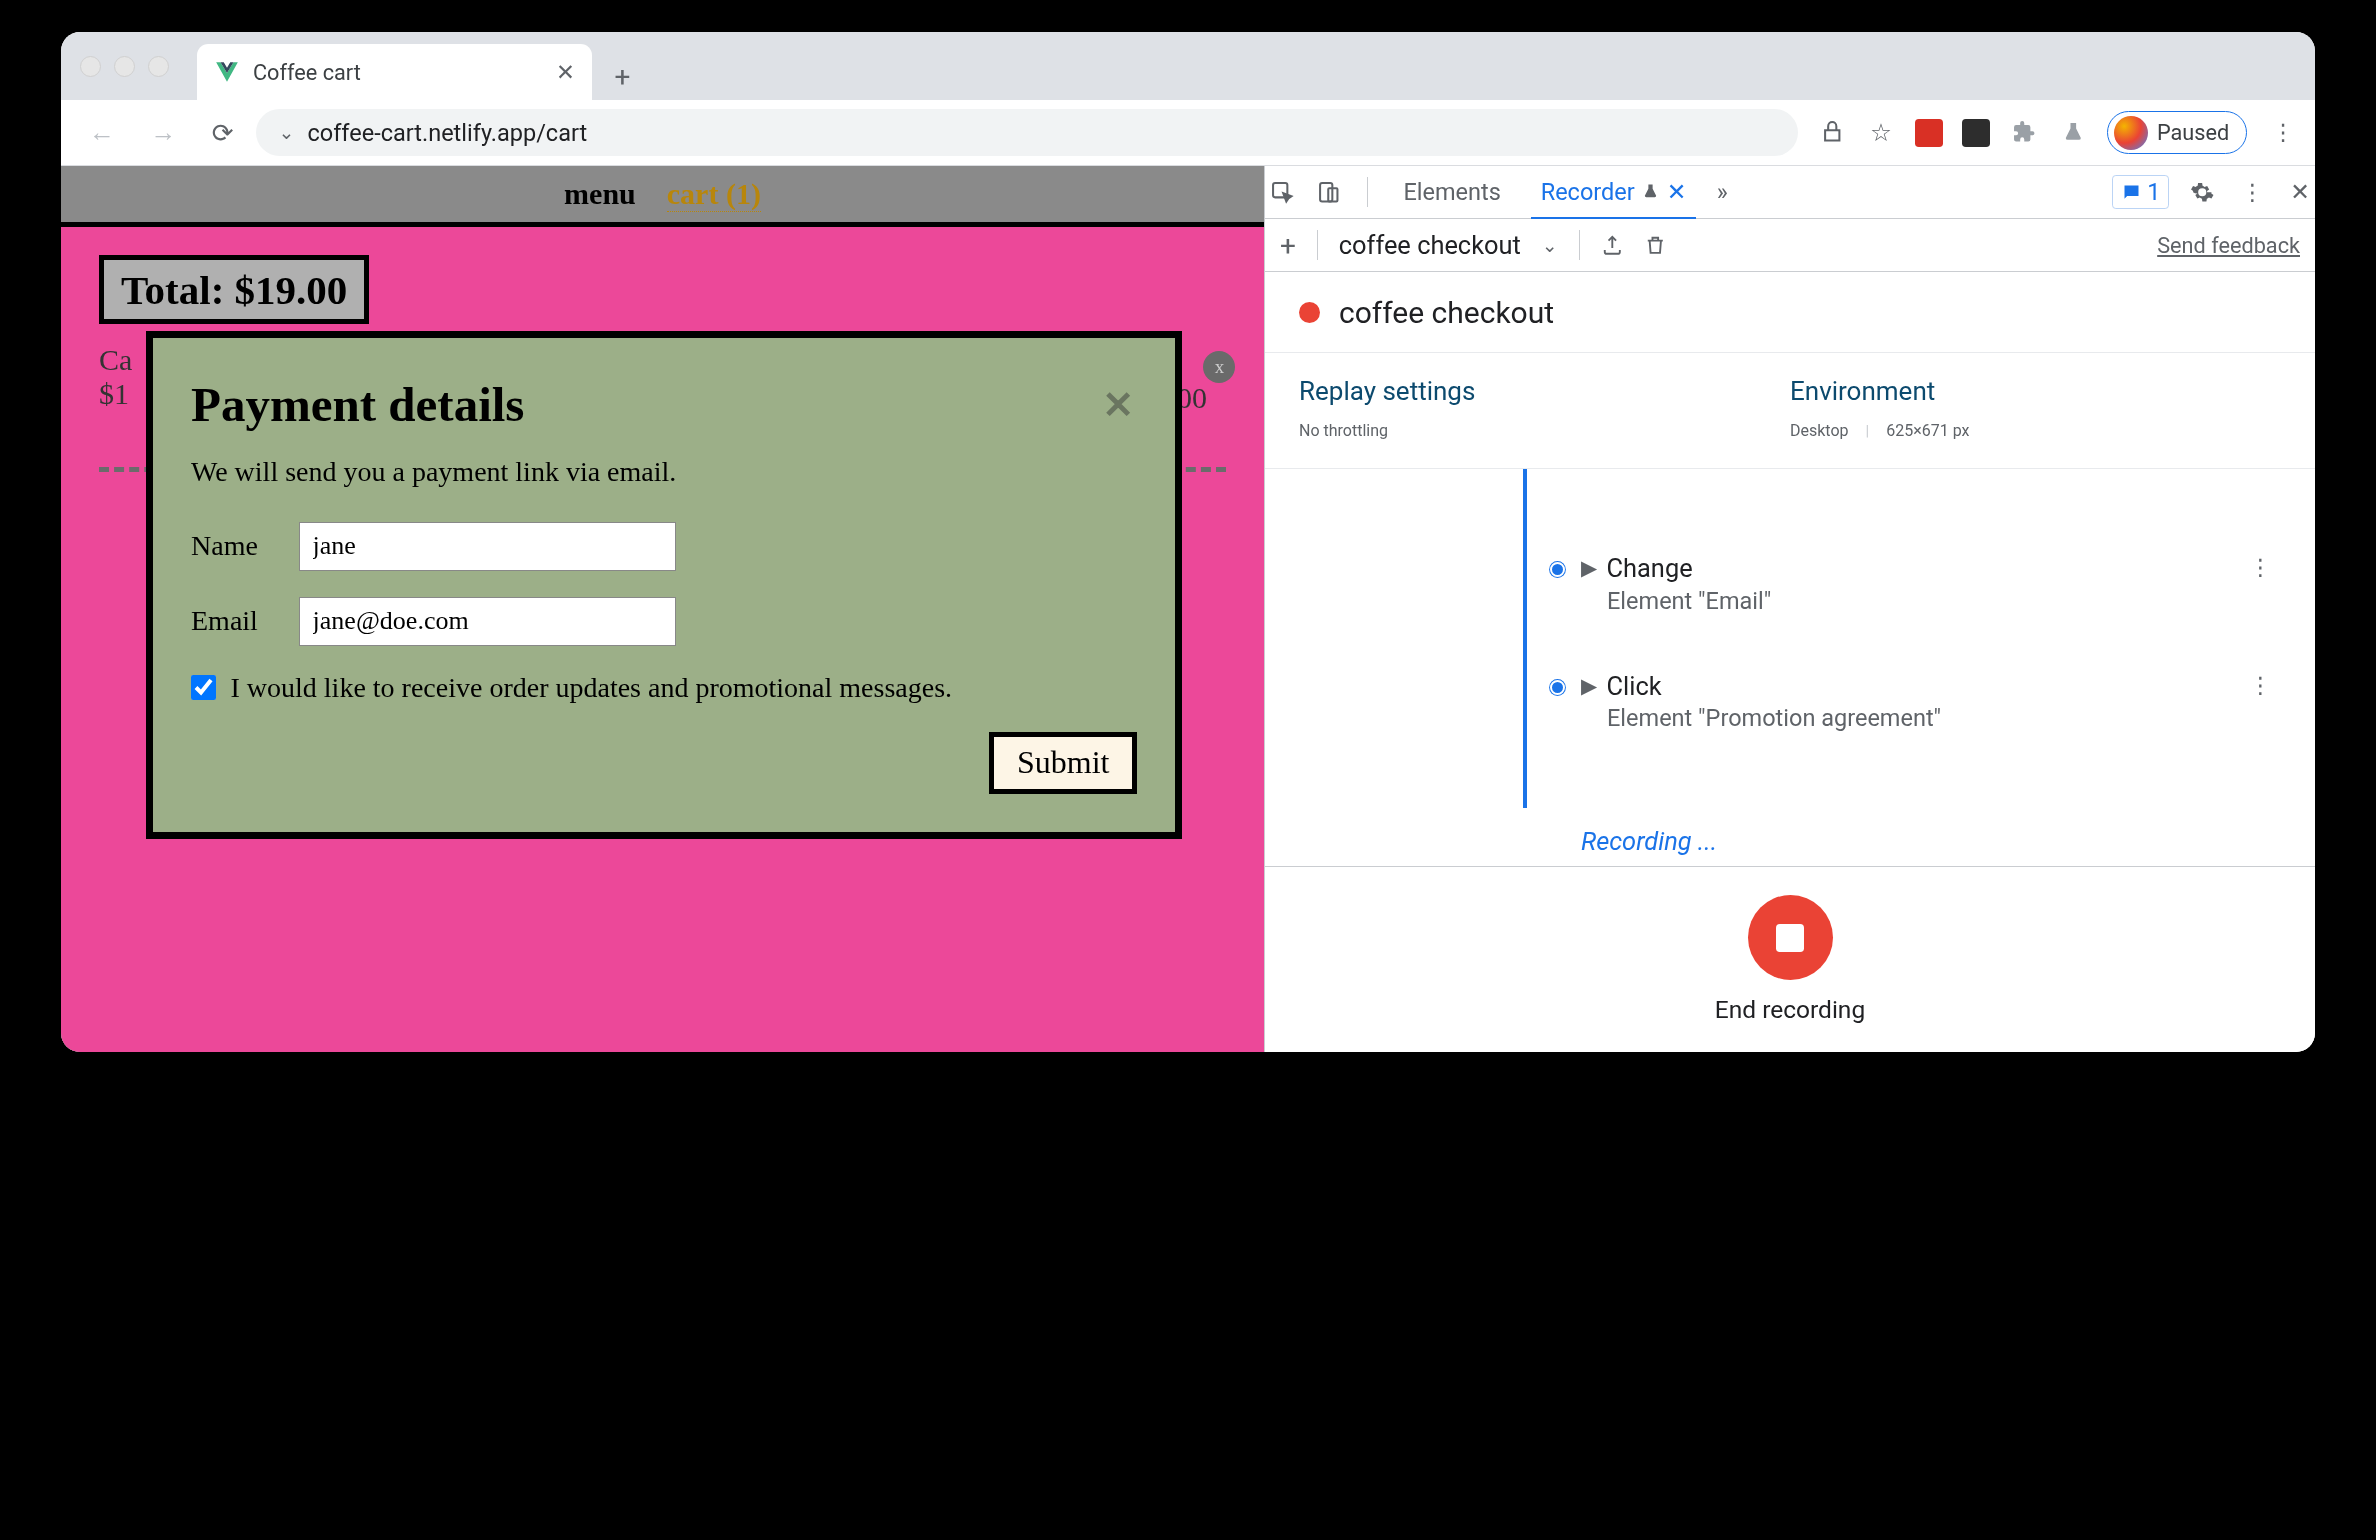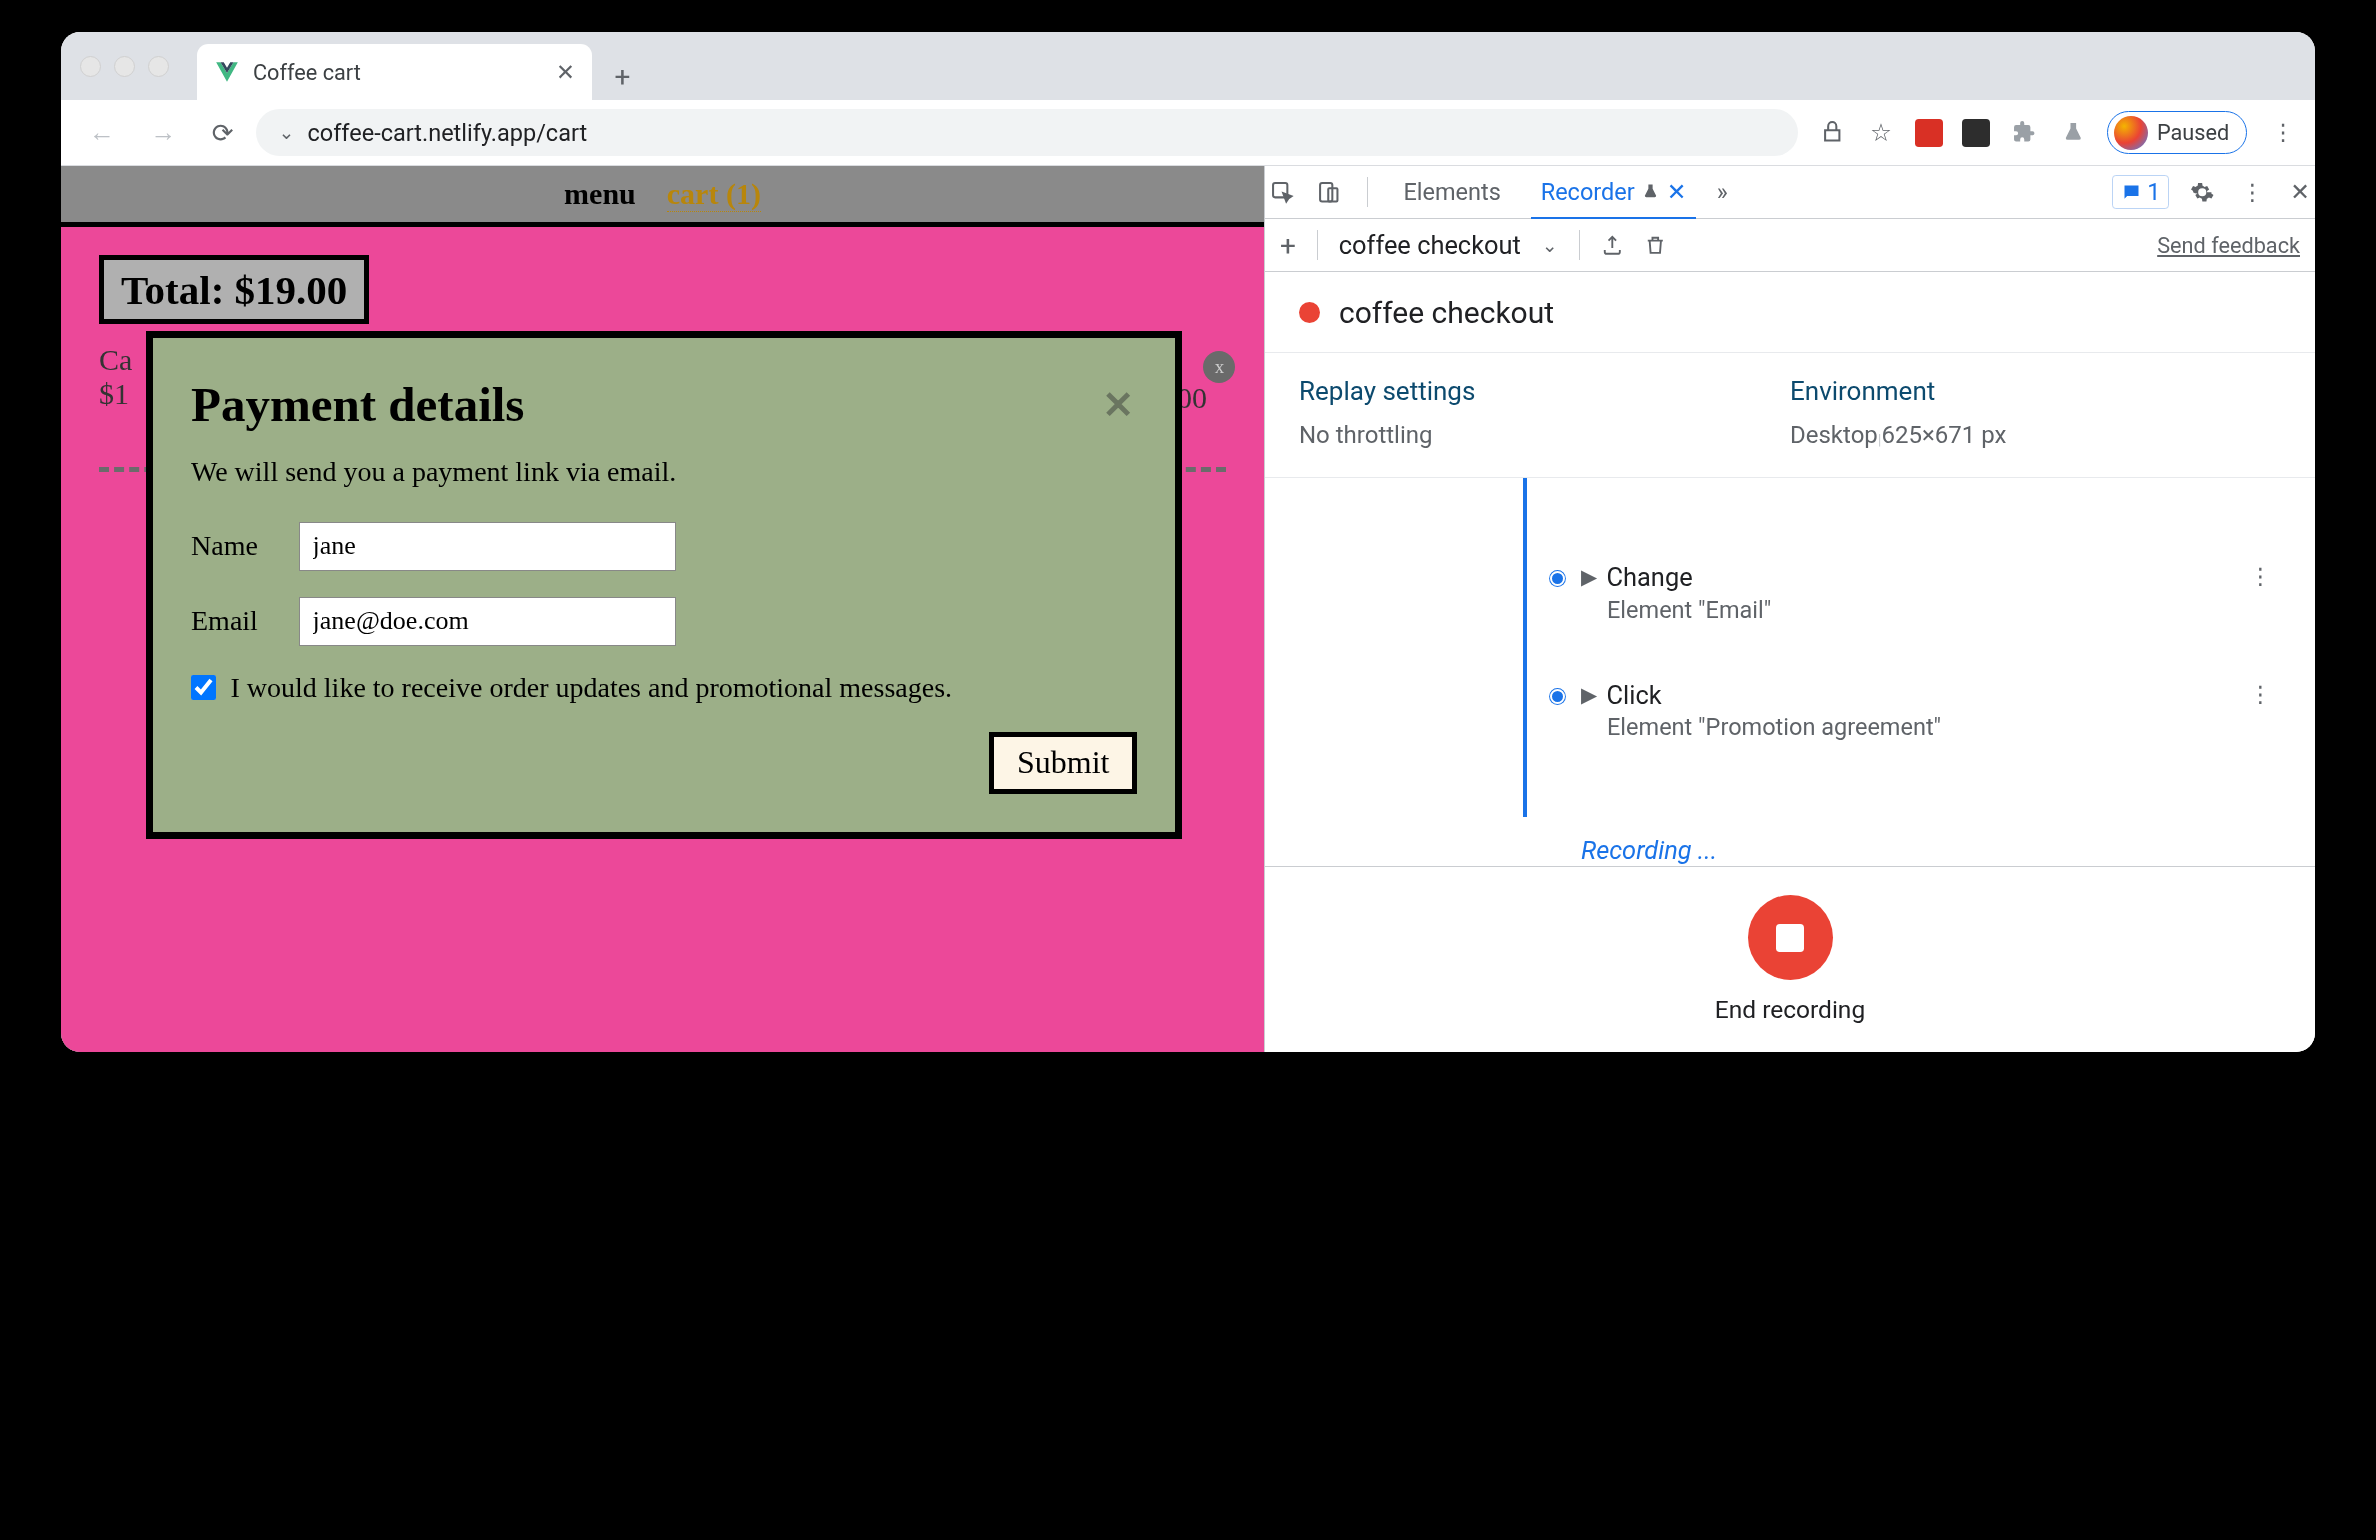--- a/index.html
+++ b/index.html
@@ -73,22 +73,22 @@
 .dt-toolbar .sep { width: 0.9px; height: 30px; background: #cacdd1; }
 .dt-toolbar .rec-name { font-size: 25.4px; color: #202124; }
 .dt-toolbar .dd { font-size: 19px; color: #5f6368; }
 .dt-toolbar .feedback { margin-left: auto; font-size: 21.7px; color: #5f6368; text-decoration: underline; }
 .rec-header { padding: 22.6px 34px; display: flex; align-items: center; gap: 19px; border-bottom: 0.9px solid #e8eaed; }
 .rec-dot { width: 21px; height: 21px; background: #ea4335; border-radius: 50%; }
 .rec-title { font-size: 30px; color: #202124; }
 .rec-settings { display: flex; padding: 22.6px 34px 28px; border-bottom: 0.9px solid #e8eaed; }
 .rec-col { flex: 1; }
 .rec-col h3 { font-size: 26px; color: #0c4a6e; font-weight: 400; margin-bottom: 15px; }
-.rec-col .val { font-size: 24px; color: #5f6368; }
-.env-vals { display: flex; align-items: flex-end; gap: 0; }
+.rec-col .val { font-size: 16px; color: #5f6368; }
+.env-vals { display: flex; align-items: flex-end; gap: 17px; }
 .env-vals .pipe { color: #cacdd1; }
 
 .timeline { flex: 1; position: relative; padding: 28px 34px; overflow: hidden; }
 .tl-line { position: absolute; left: 258px; top: 0; width: 3.8px; height: 339px; background: #1a73e8; }
 .tl-step { position: relative; margin-left: 226px; padding-left: 56px; margin-top: 56px; }
 .tl-step .dot { position: absolute; left: 25.4px; top: 9.4px; width: 15px; height: 15px; background: #1a73e8; border-radius: 50%; border: 2.8px solid #fff; box-shadow: 0 0 0 0.9px #1a73e8; }
 .tl-step .arrow { color: #5f6368; font-size: 21px; margin-right: 9.4px; }
 .tl-step .title-row { display: flex; align-items: center; font-size: 25.4px; color: #202124; }
 .tl-step .step-kebab { margin-left: auto; color: #5f6368; font-size: 22.6px; margin-right: 9.4px; }
 .tl-step .sub-row { font-size: 23.5px; color: #5f6368; margin-left: 26px; margin-top: 3.8px; }

